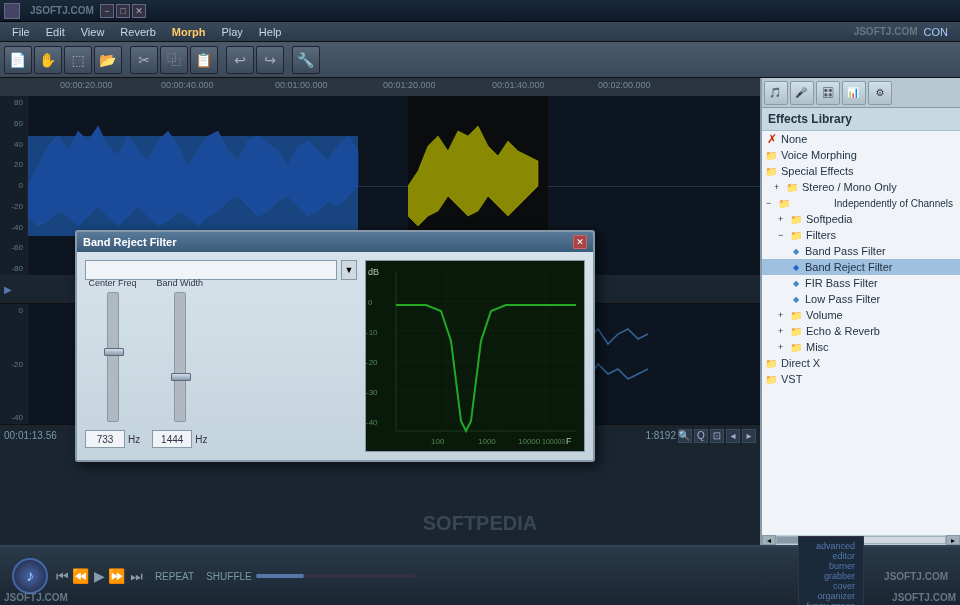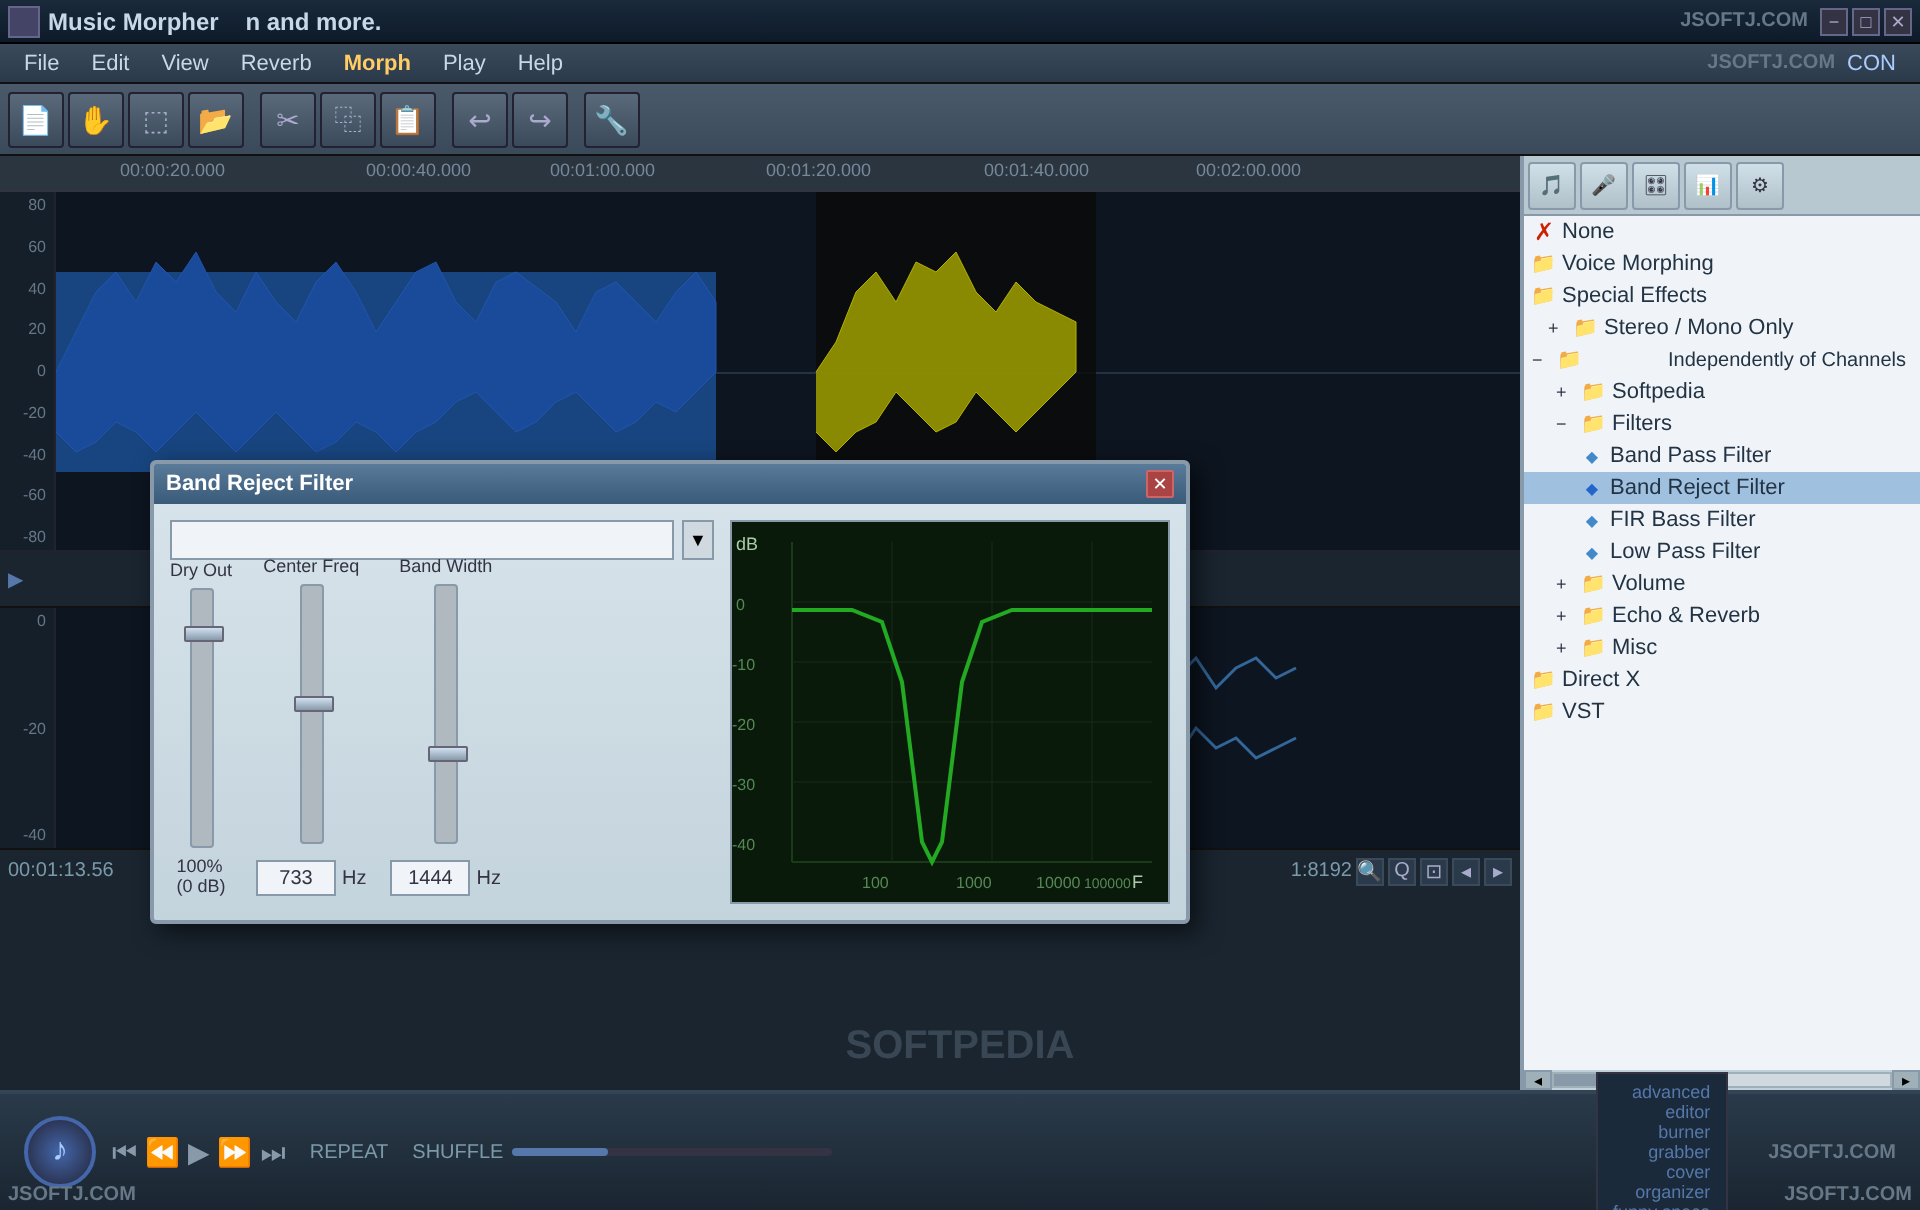--- a/index.html
+++ b/index.html
@@ -527,25 +527,20 @@
       background: #8899aa;
       position: absolute;
       left: 0;
     }
   </style>
 </head>
 <body>
 
 <div class="title-bar">
   <span class="app-icon"></span>
-  <span class="title-text">
-    <span>Music Morpher</span>
-    &nbsp;&nbsp;
-    <span>n and more.</span>
-  </span>
   <span class="jsoftj-label">JSOFTJ.COM</span>
   <div class="win-controls">
     <div class="win-btn">−</div>
     <div class="win-btn">□</div>
     <div class="win-btn">✕</div>
   </div>
 </div>
 
 <div class="menu-bar">
   <span class="menu-item">File</span>
@@ -576,21 +571,21 @@
   <div class="tb-btn">🔧</div>
 </div>
 
 <div class="main-area">
 
   <div class="waveform-panel">
 
     <div class="timeline">
       <div class="timeline-ruler">
         <span class="timeline-mark" style="left:60px;">00:00:20.000</span>
-        <span class="timeline-mark" style="left:183px;">00:00:40.000</span>
+        <span class="timeline-mark" style="left:161px;">00:00:40.000</span>
         <span class="timeline-mark" style="left:275px;">00:01:00.000</span>
         <span class="timeline-mark" style="left:383px;">00:01:20.000</span>
         <span class="timeline-mark" style="left:492px;">00:01:40.000</span>
         <span class="timeline-mark" style="left:598px;">00:02:00.000</span>
       </div>
     </div>
 
     <div class="waveform-display">
       <div class="y-axis-labels">
         <span class="y-label">80</span>
@@ -659,20 +654,21 @@
   </div>
 
   <div class="right-panel">
     <div class="right-panel-tabs">
       <div class="right-tab-btn">🎵</div>
       <div class="right-tab-btn">🎤</div>
       <div class="right-tab-btn">🎛</div>
       <div class="right-tab-btn">📊</div>
       <div class="right-tab-btn">⚙</div>
     </div>
+    <div class="right-panel-title">Effects Library</div>
     <div class="effects-tree">
 
       <div class="tree-item">
         <span class="tree-icon none-icon">✗</span>
         <span>None</span>
       </div>
 
       <div class="tree-item">
         <span class="tree-icon folder-icon">📁</span>
         <span>Voice Morphing</span>
@@ -774,27 +770,20 @@
     </div>
     <div class="dialog-body">
       <div class="dialog-left">
 
         <div class="dialog-preset-bar">
           <input class="preset-combo" type="text" placeholder="" style="">
           <div class="preset-arrow">▼</div>
         </div>
 
         <div class="dialog-sliders">
-          <div class="slider-col">
-            <span class="slider-label">Dry Out</span>
-            <div class="slider-track">
-              <div class="slider-thumb" style="top:18px;"></div>
-            </div>
-            <span class="slider-value">100%<br>(0 dB)</span>
-          </div>
           <div class="slider-col">
             <span class="slider-label">Center Freq</span>
             <div class="slider-track">
               <div class="slider-thumb" style="top:55px;"></div>
             </div>
             <div class="input-row">
               <input class="num-input" type="text" value="733" style="">
               <span class="unit-label">Hz</span>
             </div>
           </div>

